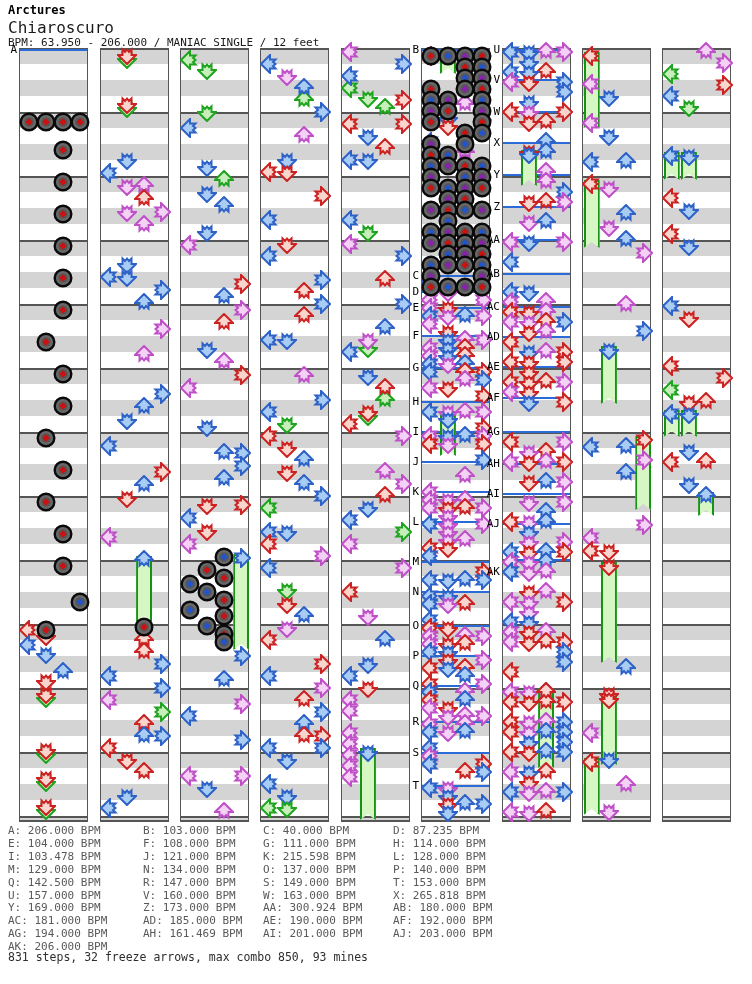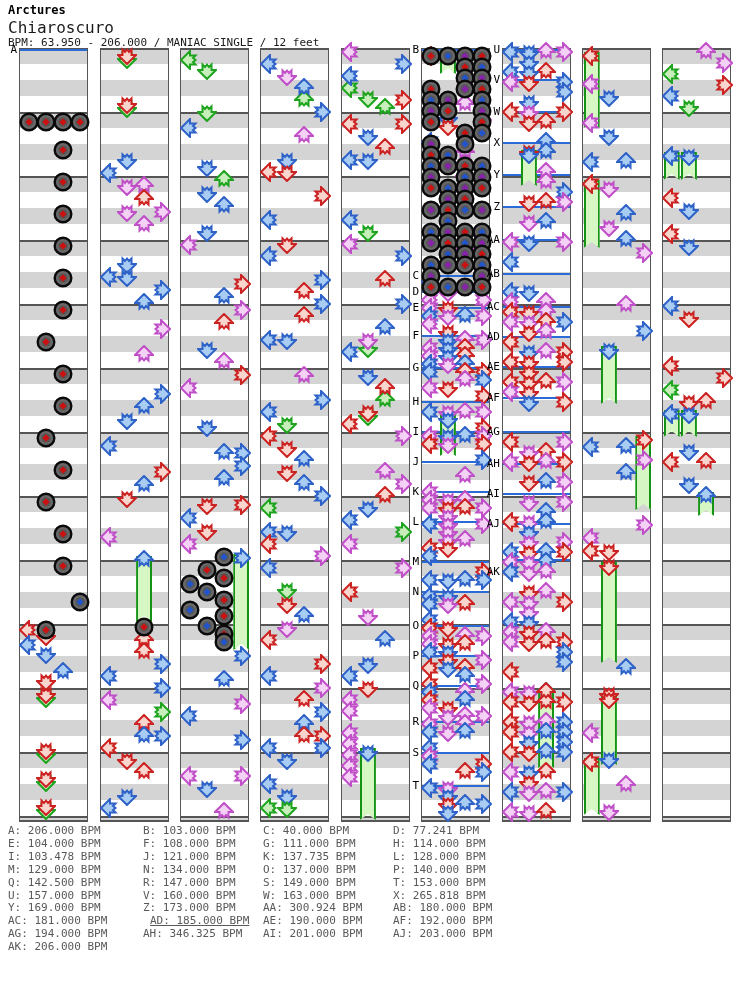--- a/index.html
+++ b/index.html
@@ -3427,48 +3427,49 @@
           <svg width="20" height="20" viewBox="0 0 20 20" style="transform: rotate(0deg);">
             <path d="M10 1 L19 10 L14.5 10 L14.5 15.5 L12 13 L10 15.5 L8 13 L5.5 15.5 L5.5 10 L1 10 Z" fill="#a9cdf2" stroke="#2e62c8" stroke-width="2" stroke-linejoin="miter"></path>
           </svg>
         </div>
       </div>
     </div>
   <div id="bpm-list">
       <div class="bpmcell" style="left: 8px; top: 825px;">A: 206.000 BPM</div>
       <div class="bpmcell" style="left: 143px; top: 825px;">B: 103.000 BPM</div>
       <div class="bpmcell" style="left: 263px; top: 825px;">C: 40.000 BPM</div>
-      <div class="bpmcell" style="left: 393px; top: 825px;">D: 77.241 BPM</div>
+      <div class="bpmcell" style="left: 393px; top: 825px;">D: 87.235 BPM</div>
       <div class="bpmcell" style="left: 8px; top: 837.9px;">E: 104.000 BPM</div>
       <div class="bpmcell" style="left: 143px; top: 837.9px;">F: 108.000 BPM</div>
       <div class="bpmcell" style="left: 263px; top: 837.9px;">G: 111.000 BPM</div>
       <div class="bpmcell" style="left: 393px; top: 837.9px;">H: 114.000 BPM</div>
       <div class="bpmcell" style="left: 8px; top: 850.8px;">I: 103.478 BPM</div>
       <div class="bpmcell" style="left: 143px; top: 850.8px;">J: 121.000 BPM</div>
-      <div class="bpmcell" style="left: 263px; top: 850.8px;">K: 137.735 BPM</div>
+      <div class="bpmcell" style="left: 263px; top: 850.8px;">K: 215.598 BPM</div>
       <div class="bpmcell" style="left: 393px; top: 850.8px;">L: 128.000 BPM</div>
       <div class="bpmcell" style="left: 8px; top: 863.7px;">M: 129.000 BPM</div>
       <div class="bpmcell" style="left: 143px; top: 863.7px;">N: 134.000 BPM</div>
       <div class="bpmcell" style="left: 263px; top: 863.7px;">O: 137.000 BPM</div>
       <div class="bpmcell" style="left: 393px; top: 863.7px;">P: 140.000 BPM</div>
       <div class="bpmcell" style="left: 8px; top: 876.6px;">Q: 142.500 BPM</div>
       <div class="bpmcell" style="left: 143px; top: 876.6px;">R: 147.000 BPM</div>
       <div class="bpmcell" style="left: 263px; top: 876.6px;">S: 149.000 BPM</div>
       <div class="bpmcell" style="left: 393px; top: 876.6px;">T: 153.000 BPM</div>
       <div class="bpmcell" style="left: 8px; top: 889.5px;">U: 157.000 BPM</div>
       <div class="bpmcell" style="left: 143px; top: 889.5px;">V: 160.000 BPM</div>
       <div class="bpmcell" style="left: 263px; top: 889.5px;">W: 163.000 BPM</div>
       <div class="bpmcell" style="left: 393px; top: 889.5px;">X: 265.818 BPM</div>
       <div class="bpmcell" style="left: 8px; top: 902.4px;">Y: 169.000 BPM</div>
       <div class="bpmcell" style="left: 143px; top: 902.4px;">Z: 173.000 BPM</div>
       <div class="bpmcell" style="left: 263px; top: 902.4px;">AA: 300.924 BPM</div>
       <div class="bpmcell" style="left: 393px; top: 902.4px;">AB: 180.000 BPM</div>
       <div class="bpmcell" style="left: 8px; top: 915.3px;">AC: 181.000 BPM</div>
-      <div class="bpmcell" style="left: 150px; top: 915.3px; text-decoration: underline;">AD: 185.000 BPM</div>
+      <div class="bpmcell" style="left: 143px; top: 915.3px;">AD: 185.000 BPM</div>
       <div class="bpmcell" style="left: 263px; top: 915.3px;">AE: 190.000 BPM</div>
       <div class="bpmcell" style="left: 393px; top: 915.3px;">AF: 192.000 BPM</div>
       <div class="bpmcell" style="left: 8px; top: 928.2px;">AG: 194.000 BPM</div>
-      <div class="bpmcell" style="left: 143px; top: 928.2px;">AH: 346.325 BPM</div>
+      <div class="bpmcell" style="left: 143px; top: 928.2px;">AH: 161.469 BPM</div>
       <div class="bpmcell" style="left: 263px; top: 928.2px;">AI: 201.000 BPM</div>
       <div class="bpmcell" style="left: 393px; top: 928.2px;">AJ: 203.000 BPM</div>
       <div class="bpmcell" style="left: 8px; top: 941.1px;">AK: 206.000 BPM</div>
     </div>
+  <div id="footer">831 steps, 32 freeze arrows, max combo 850, 93 mines</div>
 </div>
 
 </body></html>

